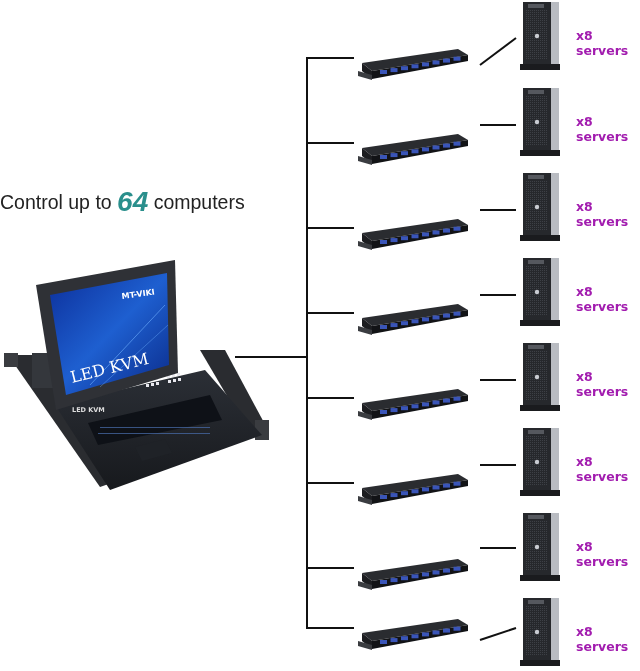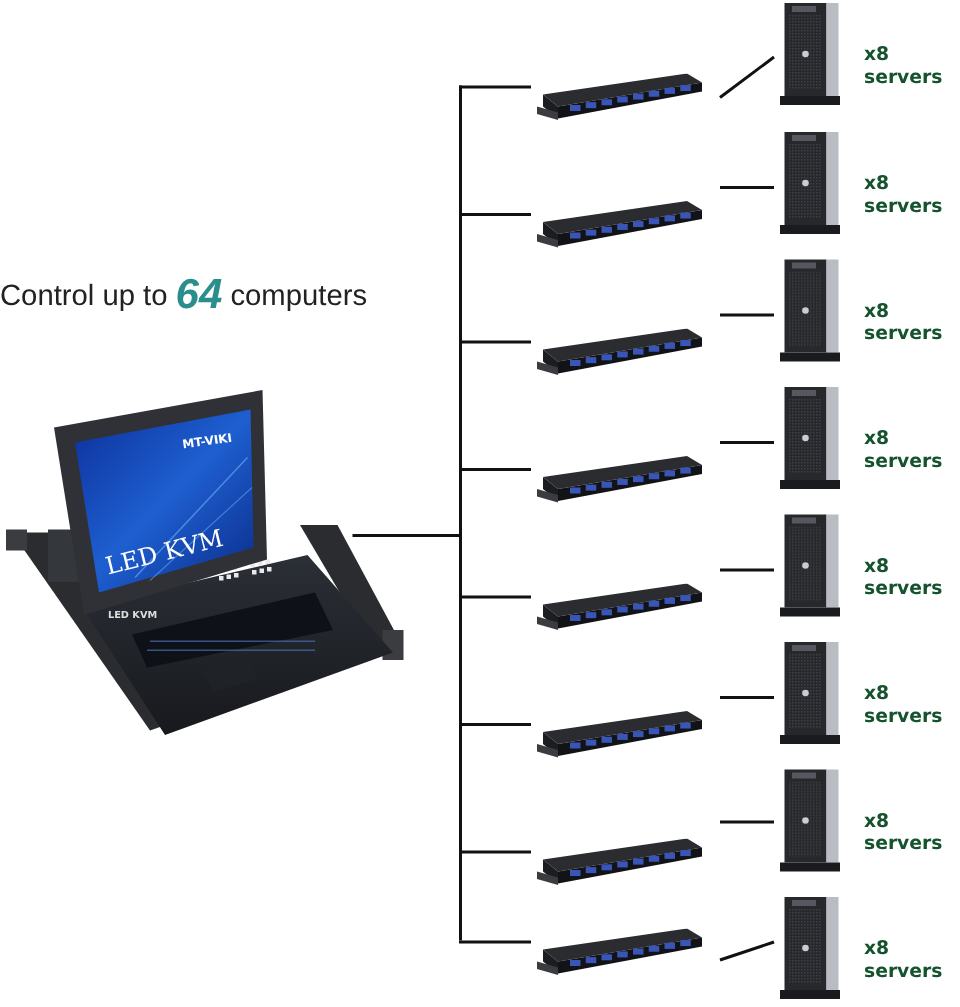--- a/index.html
+++ b/index.html
@@ -1,21 +1,21 @@
 <!DOCTYPE html>
 <html><head>
 <meta charset="utf-8">
 <style>
   html, body { margin:0; padding:0; background:#ffffff; }
   body { width:640px; height:671px; position:relative; overflow:hidden; font-family:"Liberation Sans", sans-serif; }
   .abs { position:absolute; }
-  .headline { left:0; top:184px; font-size:19.5px; color:#222; line-height:24px; font-family:"Liberation Sans", sans-serif; }
+  .headline { left:0; top:184px; font-size:19.5px; color:#222; line-height:36px; font-family:"Liberation Sans", sans-serif; }
   .headline .num { color:#2a8f8c; font-weight:bold; font-style:italic; font-size:28px; vertical-align:-2px; }
   .line { position:absolute; background:#111; }
-  .srv-label { position:absolute; font-size:12.5px; font-weight:bold; color:#14532d; font-family:"DejaVu Sans", sans-serif; }
+  .srv-label { position:absolute; font-size:12.5px; font-weight:bold; color:#a21caf; font-family:"DejaVu Sans", sans-serif; }
   .server { position:absolute; width:42px; height:72px; }
   .kvm-switch { position:absolute; width:112px; height:32px; }
 </style>
 </head>
 <body>
 
 <div class="abs headline">
   <div><span>Control up to </span><span class="num">64</span><span> computers</span></div>
 </div>
 

